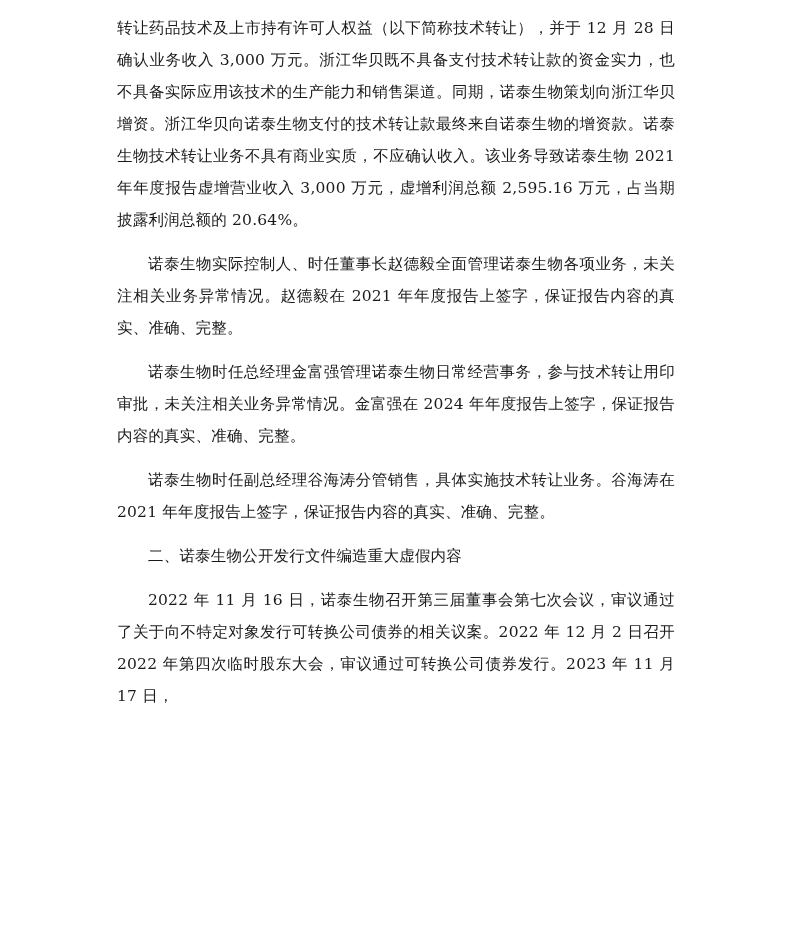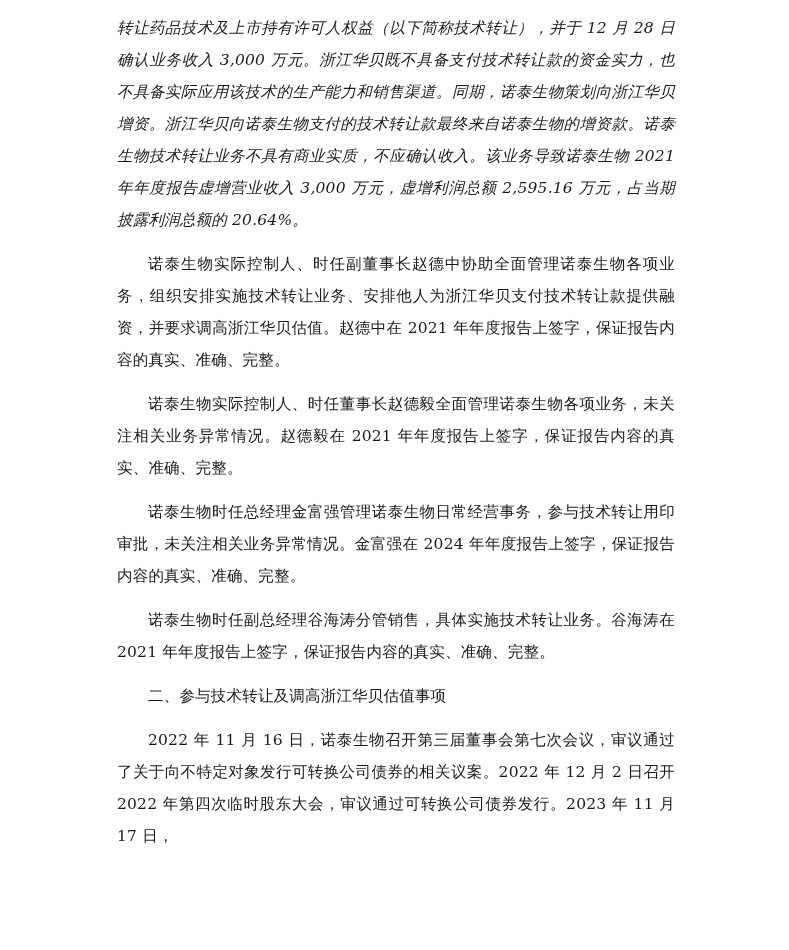--- a/index.html
+++ b/index.html
@@ -27,39 +27,37 @@
       line-height: 32px;
       text-align: justify;
       text-justify: inter-character;
       letter-spacing: 0.2px;
     }
     .para.indent {
       text-indent: 31px;
     }
     .para.first {
       text-indent: 0;
-      font-style: italic;
     }
     .heading {
       margin: 0 0 12px 0;
       line-height: 32px;
       padding-left: 31px;
       letter-spacing: 0.2px;
     }
     .subheading {
       margin: 0 0 12px 0;
       line-height: 32px;
       padding-left: 31px;
       letter-spacing: 0.2px;
     }
   </style>
 </head>
 <body>
 
 <div class="page">
   <p class="para first">转让药品技术及上市持有许可人权益（以下简称技术转让），并于 12 月 28 日确认业务收入 3,000 万元。浙江华贝既不具备支付技术转让款的资金实力，也不具备实际应用该技术的生产能力和销售渠道。同期，诺泰生物策划向浙江华贝增资。浙江华贝向诺泰生物支付的技术转让款最终来自诺泰生物的增资款。诺泰生物技术转让业务不具有商业实质，不应确认收入。该业务导致诺泰生物 2021 年年度报告虚增营业收入 3,000 万元，虚增利润总额 2,595.16 万元，占当期披露利润总额的 20.64%。</p>
-  <p class="para indent">诺泰生物实际控制人、时任副董事长赵德中协助全面管理诺泰生物各项业务，组织安排实施技术转让业务、安排他人为浙江华贝支付技术转让款提供融资，并要求调高浙江华贝估值。赵德中在 2021 年年度报告上签字，保证报告内容的真实、准确、完整。</p>
   <p class="para indent">诺泰生物实际控制人、时任董事长赵德毅全面管理诺泰生物各项业务，未关注相关业务异常情况。赵德毅在 2021 年年度报告上签字，保证报告内容的真实、准确、完整。</p>
   <p class="para indent">诺泰生物时任总经理金富强管理诺泰生物日常经营事务，参与技术转让用印审批，未关注相关业务异常情况。金富强在 2024 年年度报告上签字，保证报告内容的真实、准确、完整。</p>
   <p class="para indent">诺泰生物时任副总经理谷海涛分管销售，具体实施技术转让业务。谷海涛在 2021 年年度报告上签字，保证报告内容的真实、准确、完整。</p>
-  <div class="heading">二、参与技术转让及调高浙江华贝估值事项</div>
+  <div class="heading">二、诺泰生物公开发行文件编造重大虚假内容</div>
   <p class="para indent">2022 年 11 月 16 日，诺泰生物召开第三届董事会第七次会议，审议通过了关于向不特定对象发行可转换公司债券的相关议案。2022 年 12 月 2 日召开 2022 年第四次临时股东大会，审议通过可转换公司债券发行。2023 年 11 月 17 日，</p>
 </div>
 
 </body></html>

